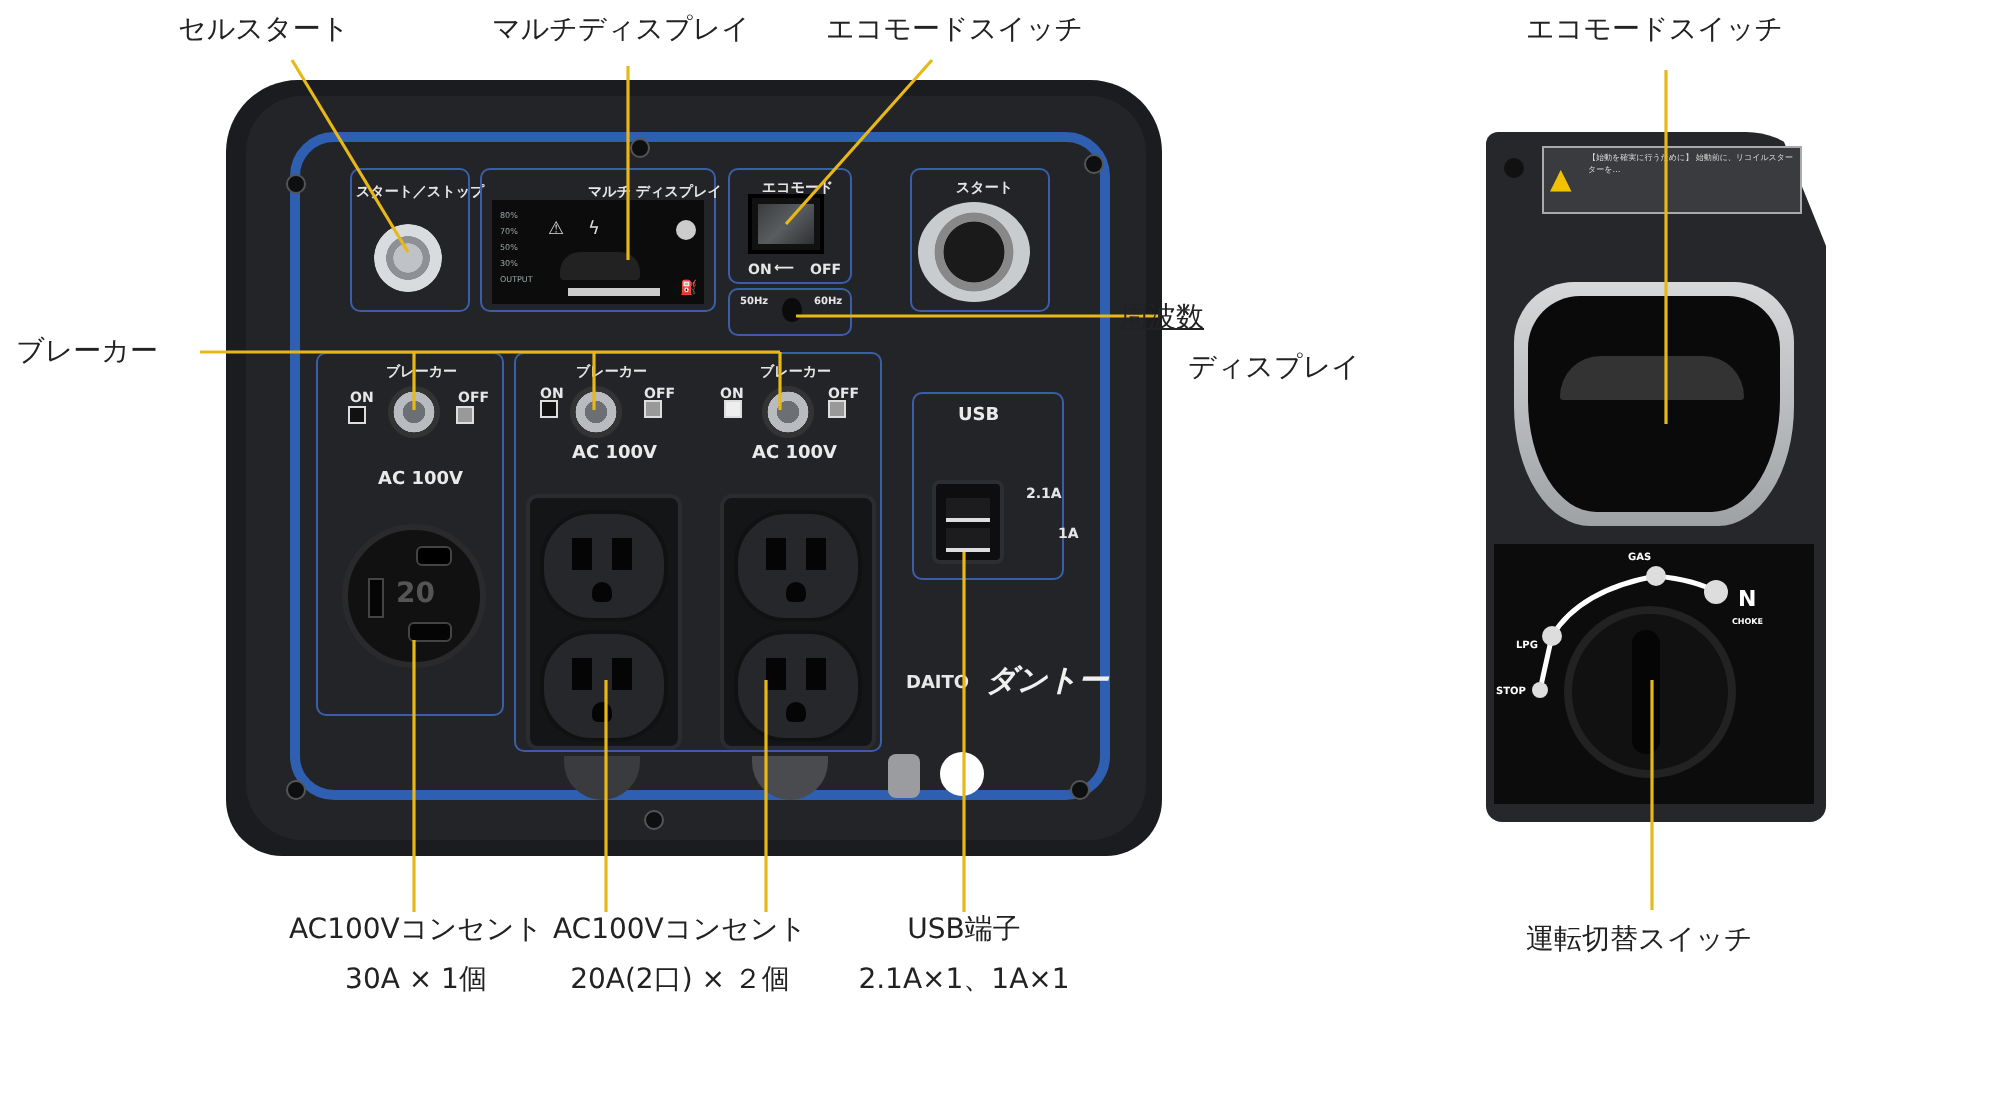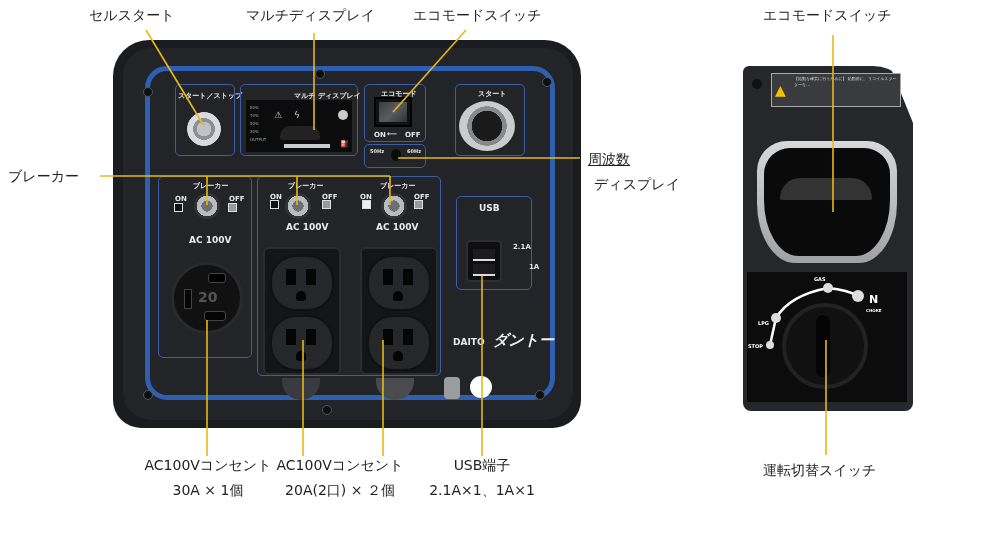--- a/index.html
+++ b/index.html
@@ -209,21 +209,21 @@
     <line x1="482" y1="276" x2="482" y2="456"></line>
     <line x1="833" y1="35" x2="833" y2="212"></line>
     <line x1="826" y1="340" x2="826" y2="455"></line>
   </g>
 </svg>
 
 <div class="callout" style="left:89px;top:2px;text-align:center;">セルスタート</div>
 <div class="callout" style="left:246px;top:2px;">マルチディスプレイ</div>
 <div class="callout" style="left:413px;top:2px;">エコモードスイッチ</div>
 <div class="callout" style="left:8px;top:163px;">ブレーカー</div>
-<div class="callout" style="left:588px;top:146px;text-decoration:underline;">周波数</div>
+<div class="callout" style="left:560px;top:146px;text-decoration:underline;">周波数</div>
 <div class="callout" style="left:594px;top:171px;">ディスプレイ</div>
 
 <div class="callout c" style="left:108px;top:452px;width:200px;">AC100Vコンセント</div>
 <div class="callout c" style="left:108px;top:477px;width:200px;">30A × 1個</div>
 <div class="callout c" style="left:240px;top:452px;width:200px;">AC100Vコンセント</div>
 <div class="callout c" style="left:240px;top:477px;width:200px;">20A(2口) × ２個</div>
 <div class="callout c" style="left:382px;top:452px;width:200px;">USB端子</div>
 <div class="callout c" style="left:382px;top:477px;width:200px;">2.1A×1、1A×1</div>
 
 <div class="callout" style="left:763px;top:2px;">エコモードスイッチ</div>

